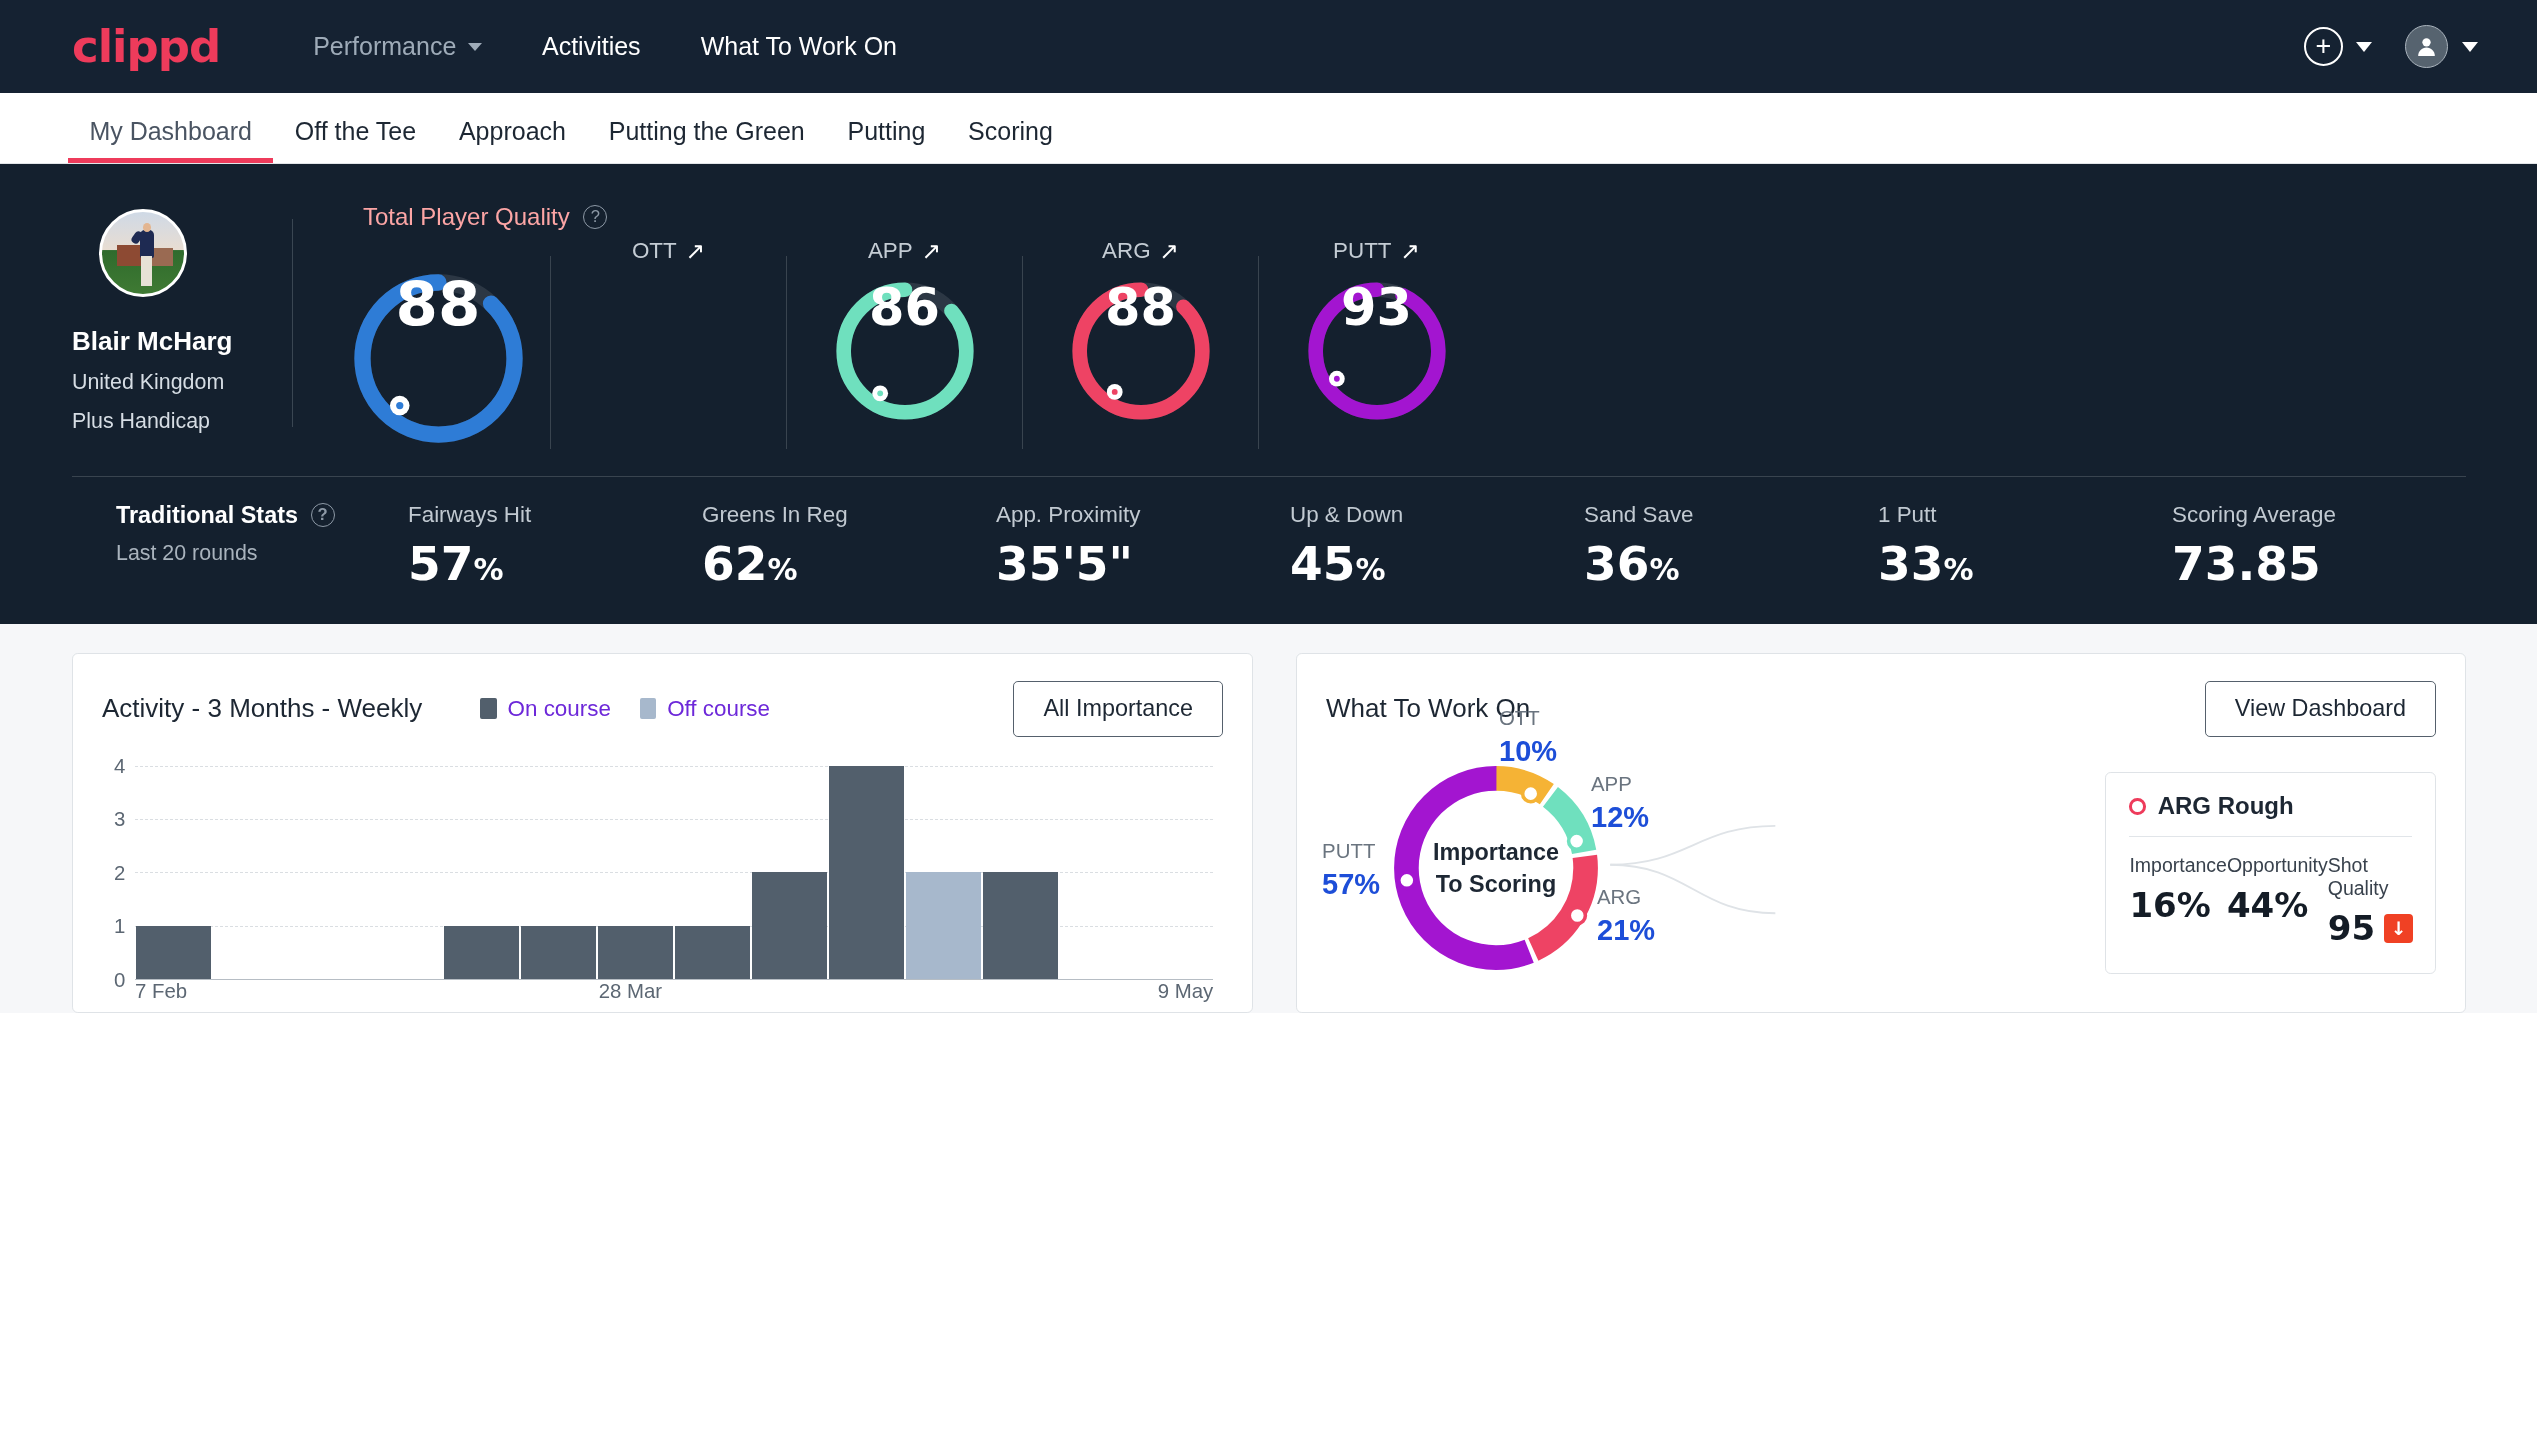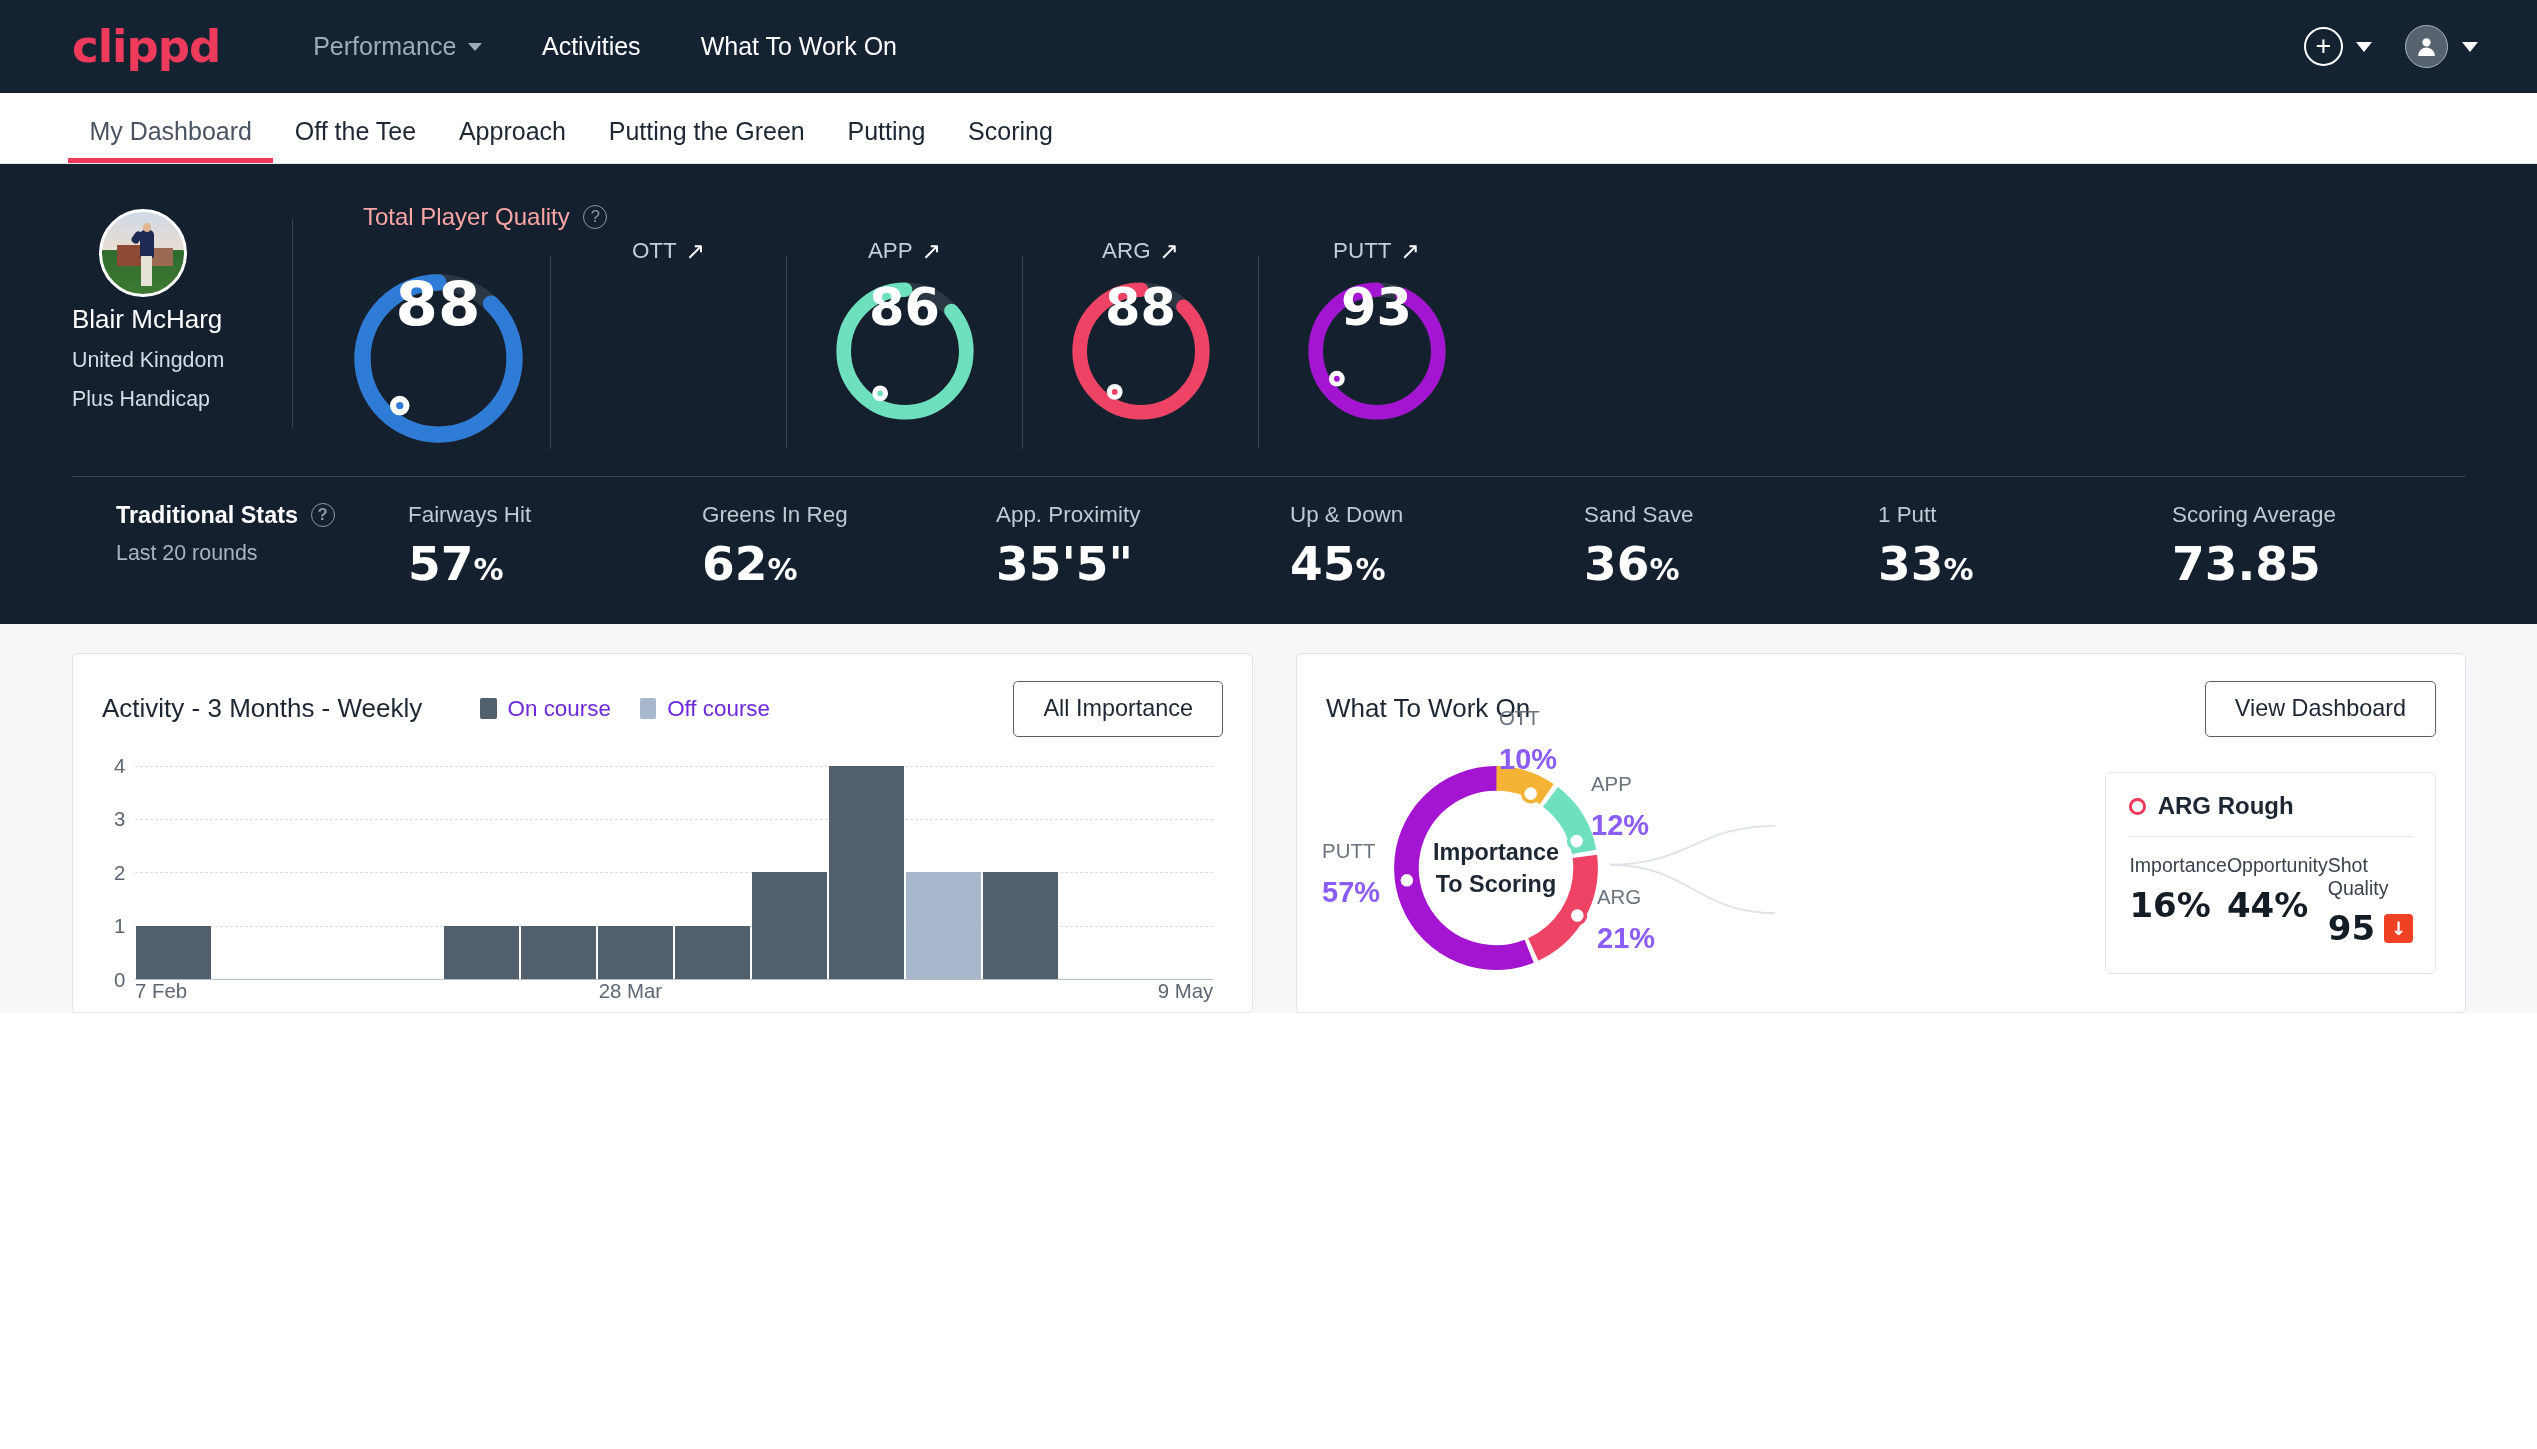--- a/index.html
+++ b/index.html
@@ -57,21 +57,21 @@
   .photo .bldg2 { position: absolute; left: 60%; top: 44%; width: 26%; height: 22%;
                   background: #9a6a52; }
   .photo .body { position: absolute; left: 46%; top: 22%; width: 17%; height: 34%;
                  background: #1e2a52; border-radius: 4.9px 4.9px 1.9px 1.9px; }
   .photo .head { position: absolute; left: 50%; top: 14%; width: 10%; height: 11%;
                  background: #e3b590; border-radius: 50%; }
   .photo .legs { position: absolute; left: 47%; top: 54%; width: 14%; height: 36%;
                  background: #e7e2d6; }
   .photo .arm { position: absolute; left: 38%; top: 24%; width: 10%; height: 16%;
                 background: #1e2a52; transform: rotate(35deg); border-radius: 3.9px; }
-  .pname { font-size: 26px; font-weight: normal; color: #ffffff; margin: 7px 0 0 0; }
+  .pname { font-size: 26px; font-weight: bold; color: #ffffff; margin: 29px 0 0 0; }
   .pmeta { font-size: 21.4px; color: #d6dde4; margin-top: 13.6px; }
 
   .divider-v { width: 1px; background: #3a4652; margin: 15.6px 33px 21.4px 25px; }
 
   .tpq { flex: 1; }
   .tpq-head { display: flex; align-items: center; gap: 13.6px; margin-left: 37px; }
   .tpq-title { font-size: 24px; color: #fca5a5; }
   .help { width: 24px; height: 24px; border-radius: 50%; border: 1.9px solid #8d99a6;
           color: #8d99a6; font-size: 16.6px; display: flex; align-items: center;
           justify-content: center; cursor: pointer; }
@@ -137,21 +137,21 @@
   .xlab { position: absolute; font-size: 20.4px; color: #5c6773; }
 
   
   .wtwo-body { position: relative; margin-top: 11.7px; height: 282px; }
   .donut-wrap { position: absolute; left: 58px; top: 7.8px; width: 224px; height: 224px; }
   .donut-center { position: absolute; inset: 0; display: flex; flex-direction: column;
                   align-items: center; justify-content: center; font-size: 23.4px;
                   font-weight: bold; color: #1d2733; line-height: 1.4; text-align: center; }
   .dlabel { position: absolute; text-align: left; }
   .dlabel .k { font-size: 20.4px; color: #6a747f; }
-  .dlabel .v { font-size: 29px; font-weight: bold; color: #8b5cf6; margin-top: 13px; }
+  .dlabel .v { font-size: 29px; font-weight: bold; color: #1d4ed8; margin-top: 5px; }
   .detail { position: absolute; right: 0; top: 23.4px; width: 331px;
             border: 1px solid #dfe3e7; border-radius: 5.8px; padding: 19.5px 23.4px 25px 23.4px;
             background: #fff; }
   .detail-head { display: flex; align-items: center; gap: 11.7px; font-size: 24px;
                  font-weight: bold; color: #1d2733; padding-bottom: 15.6px; }
   .ring-dot { width: 16.6px; height: 16.6px; border-radius: 50%; border: 3.9px solid #EE3B5B; }
   .detail-sep { height: 1px; background: #e1e5e9; }
   .detail-grid { display: flex; margin-top: 17.5px; }
   .dcell { flex: 1; }
   .dcell .k { font-size: 19.5px; color: #39424d; }

